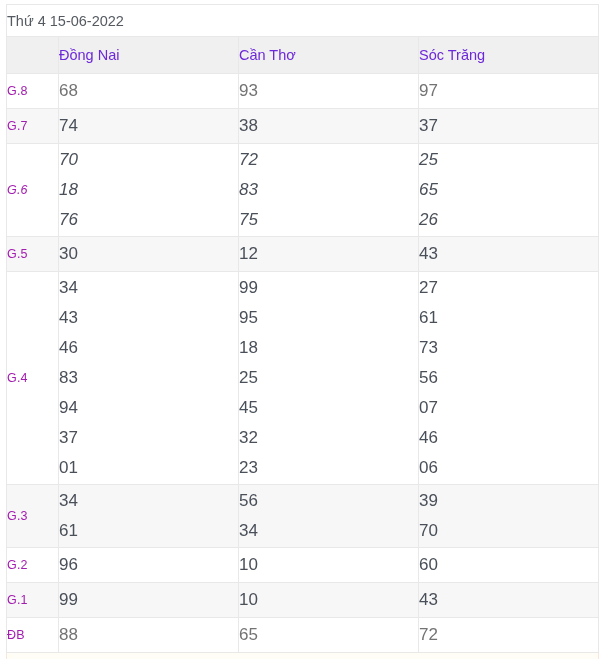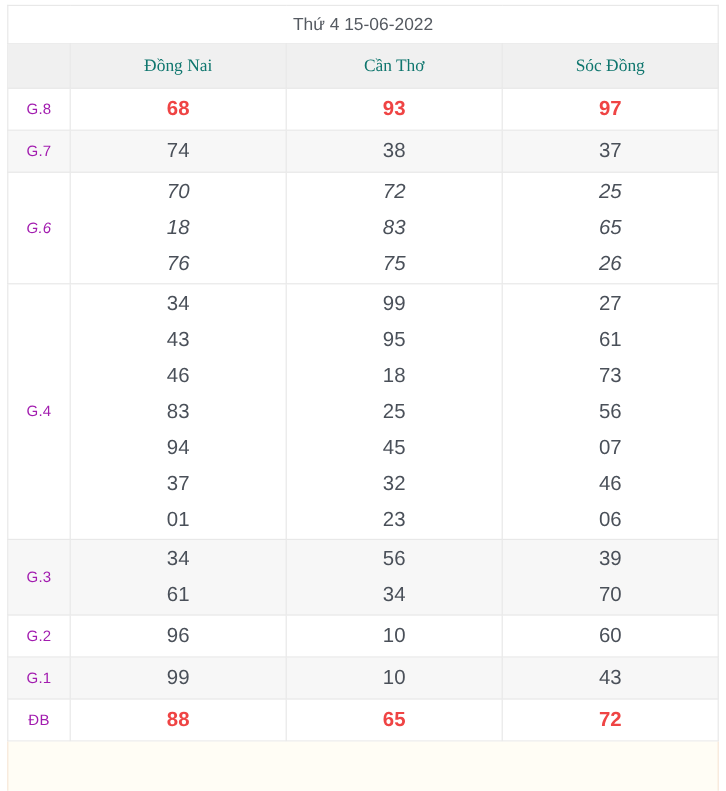--- a/index.html
+++ b/index.html
@@ -26,43 +26,42 @@
     border-collapse: collapse;
     table-layout: fixed;
     background: #ffffff;
     border: 1px solid #e3e3e3;
   }
 
   table.result-table td,
   table.result-table th {
     border: 1px solid #e8e8e8;
     padding: 0;
-    text-align: center;
+    text-align: left;
     vertical-align: middle;
     font-weight: normal;
   }
 
   
   .date-row td {
     height: 31px;
     font-size: 14.5px;
     color: #555a61;
     background: #ffffff;
     border-left: none;
     border-right: none;
     border-top: none;
   }
 
   
   .head-row th {
     height: 36px;
     background: #f0f0f0;
     font-size: 14.5px;
-    color: #0f766e;
-    font-family: Liberation Serif, serif;
+    color: #6d28d9;
   }
 
   
   .col-prize { width: 52px; }
   .col-prov  { width: 180px; }
 
   
   .prize-label {
     font-size: 12.5px;
     color: #a21caf;
@@ -77,22 +76,22 @@
   .num-cell .n {
     display: block;
     height: 30px;
     line-height: 30px;
   }
 
   tr.shaded td { background: #f7f7f7; }
   tr.plain  td { background: #ffffff; }
 
   tr.row-special .num-cell {
-    color: #ef4444;
-    font-weight: bold;
+    color: #737373;
+    font-weight: normal;
     margin-left: 43px;
   }
 
   
   .h1 { height: 34px; }
   .h2 { height: 62px; }
   .h3 { height: 92px; font-style: italic; }
   .h7 { height: 212px; }
 
   
@@ -123,21 +122,21 @@
       <col class="col-prov">
     </colgroup>
     <thead>
       <tr class="date-row">
         <td colspan="4">Thứ 4 15-06-2022</td>
       </tr>
       <tr class="head-row">
         <th></th>
         <th>Đồng Nai</th>
         <th>Cần Thơ</th>
-        <th>Sóc Đồng</th>
+        <th>Sóc Trăng</th>
       </tr>
     </thead>
     <tbody id="result-body">
         <tr class="plain row-special">
           <td class="prize-label h1">G.8</td>
           <td class="num-cell h1">
             <span class="n">68</span>
           </td>
           <td class="num-cell h1">
             <span class="n">93</span>
@@ -167,20 +166,32 @@
           </td>
           <td class="num-cell h3">
             <span class="n">72</span>
             <span class="n">83</span>
             <span class="n">75</span>
           </td>
           <td class="num-cell h3">
             <span class="n">25</span>
             <span class="n">65</span>
             <span class="n">26</span>
+          </td>
+        </tr>
+        <tr class="shaded">
+          <td class="prize-label h1">G.5</td>
+          <td class="num-cell h1">
+            <span class="n">30</span>
+          </td>
+          <td class="num-cell h1">
+            <span class="n">12</span>
+          </td>
+          <td class="num-cell h1">
+            <span class="n">43</span>
           </td>
         </tr>
         <tr class="plain">
           <td class="prize-label h7">G.4</td>
           <td class="num-cell h7">
             <span class="n">34</span>
             <span class="n">43</span>
             <span class="n">46</span>
             <span class="n">83</span>
             <span class="n">94</span>

